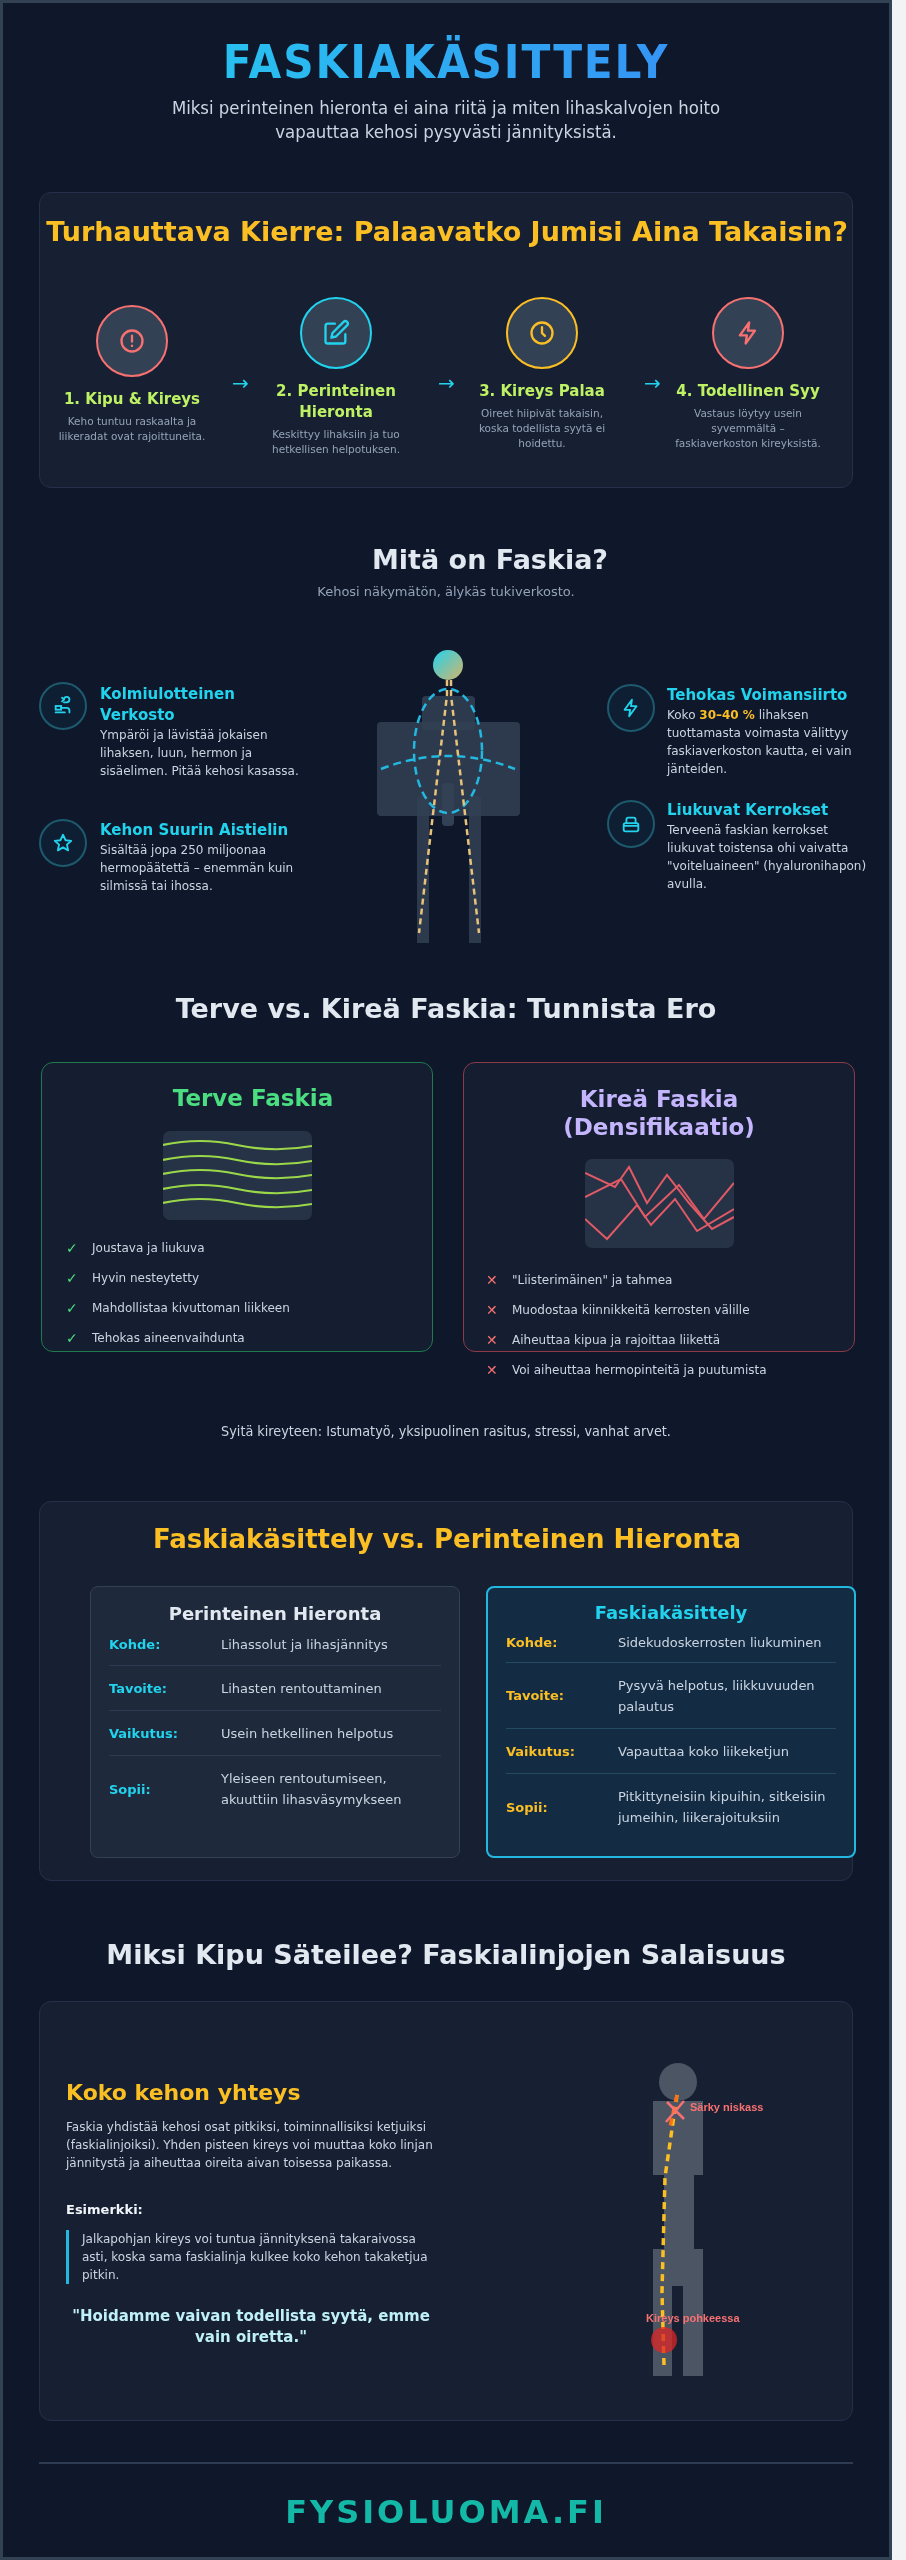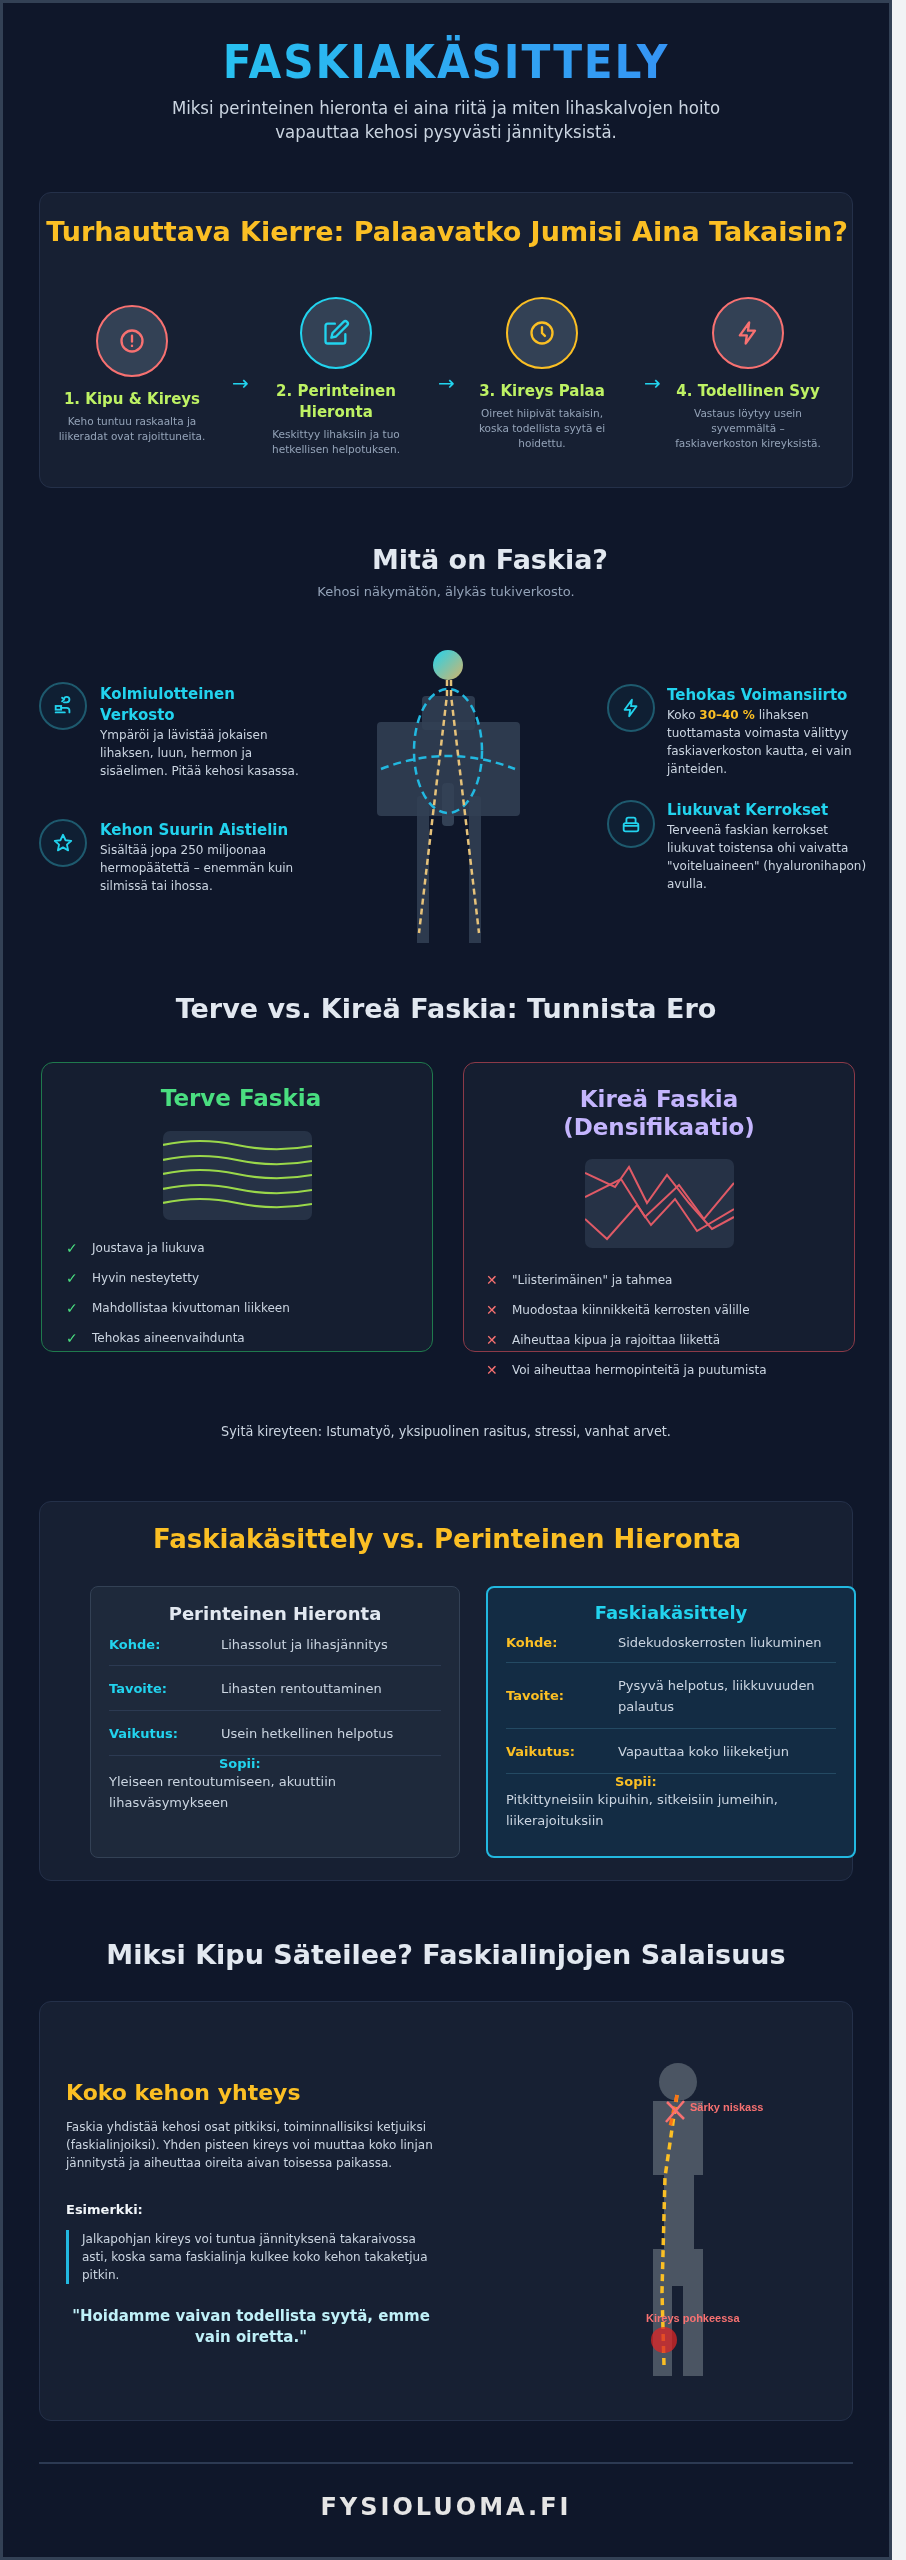--- a/index.html
+++ b/index.html
@@ -45,27 +45,27 @@
       background: #0f1f33; display: flex; align-items: center; justify-content: center;
     }
     .feat-title { font-size: 15px; font-weight: bold; color: #22d3ee; line-height: 21px; }
     .feat-text { font-size: 12px; color: #cbd5e1; line-height: 18px; }
     .hl { color: #fbbf24; font-weight: bold; }
     .health-card { border-radius: 12px; background: #151e30; }
     .list-item { display: flex; align-items: center; font-size: 12px; color: #cbd5e1; height: 30px; }
     .list-item .mark { width: 26px; font-size: 14px; }
     .cmp-box { border-radius: 8px; margin-left: 26px; }
     .cmp-row { display: flex; align-items: center; border-bottom: 1px solid #2c3a52; }
-    .cmp-row:last-child { border-bottom: none; flex-direction: column; }
+    .cmp-row:last-child { border-bottom: none; }
     .cmp-key { width: 112px; font-size: 13px; font-weight: bold; }
     .cmp-val { flex: 1; font-size: 13px; color: #cbd5e1; line-height: 21px; }
     .footer-line { left: 36px; width: 814px; top: 2459px; height: 2px; background: #2c3a52; }
     .footer-text {
-      left: 0; width: 886px; top: 2490px; text-align: center; font-size: 24px;
-      font-weight: bold; color: #e5e5e5; letter-spacing: 3px;
+      left: 0; width: 886px; top: 2490px; text-align: center; font-size: 32px;
+      font-weight: bold; color: #14b8a6; letter-spacing: 3px;
     }
   </style>
 </head>
 <body>
 
 <div class="page">
 
   <div class="abs hero-title">FASKIAKÄSITTELY</div>
   <div class="abs hero-sub">Miksi perinteinen hieronta ei aina riitä ja miten lihaskalvojen hoito vapauttaa kehosi pysyvästi jännityksistä.</div>
 
@@ -184,21 +184,21 @@
       </svg>
   </div>
   <div class="abs" style="left:664px; top:797px; width:200px;">
     <div class="feat-title">Liukuvat Kerrokset</div>
     <div class="feat-text">Terveenä faskian kerrokset liukuvat toistensa ohi vaivatta "voiteluaineen" (hyaluronihapon) avulla.</div>
   </div>
 
   <div class="abs h2" style="top:990px;">Terve vs. Kireä Faskia: Tunnista Ero</div>
 
   <div class="abs health-card" style="left:38px; top:1059px; width:392px; height:290px; border:1.5px solid #1f7a4d;">
-    <div class="abs" style="left:4px; width:390px; top:22px; text-align:center; font-size:23px; font-weight:bold; color:#4ade80;">Terve Faskia</div>
+    <div class="abs" style="left:16px; width:390px; top:22px; text-align:center; font-size:23px; font-weight:bold; color:#4ade80;">Terve Faskia</div>
     <svg class="abs" style="left:121px; top:68px;" width="149" height="89" viewBox="0 0 149 89">
       <rect x="0" y="0" width="149" height="89" rx="7" fill="#263246"></rect>
       <g fill="none" stroke="#9ad84a" stroke-width="2.2">
         <path d="M0 14 Q37 6 74 14 T149 15"></path>
         <path d="M0 29 Q37 21 74 29 T149 30"></path>
         <path d="M0 43 Q37 35 74 43 T149 44"></path>
         <path d="M0 58 Q37 50 74 58 T149 59"></path>
         <path d="M0 72 Q37 64 74 72 T149 73"></path>
       </g>
     </svg>

